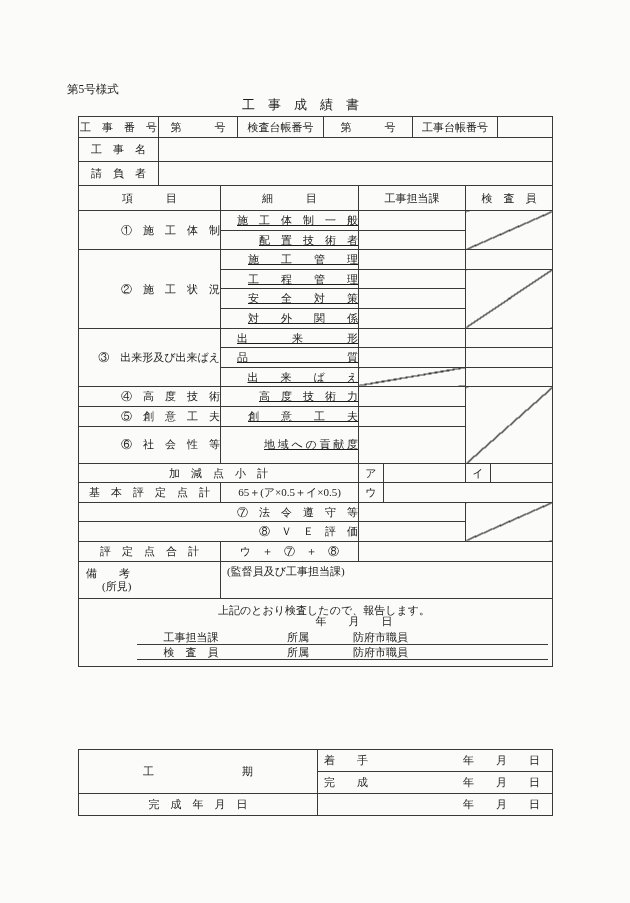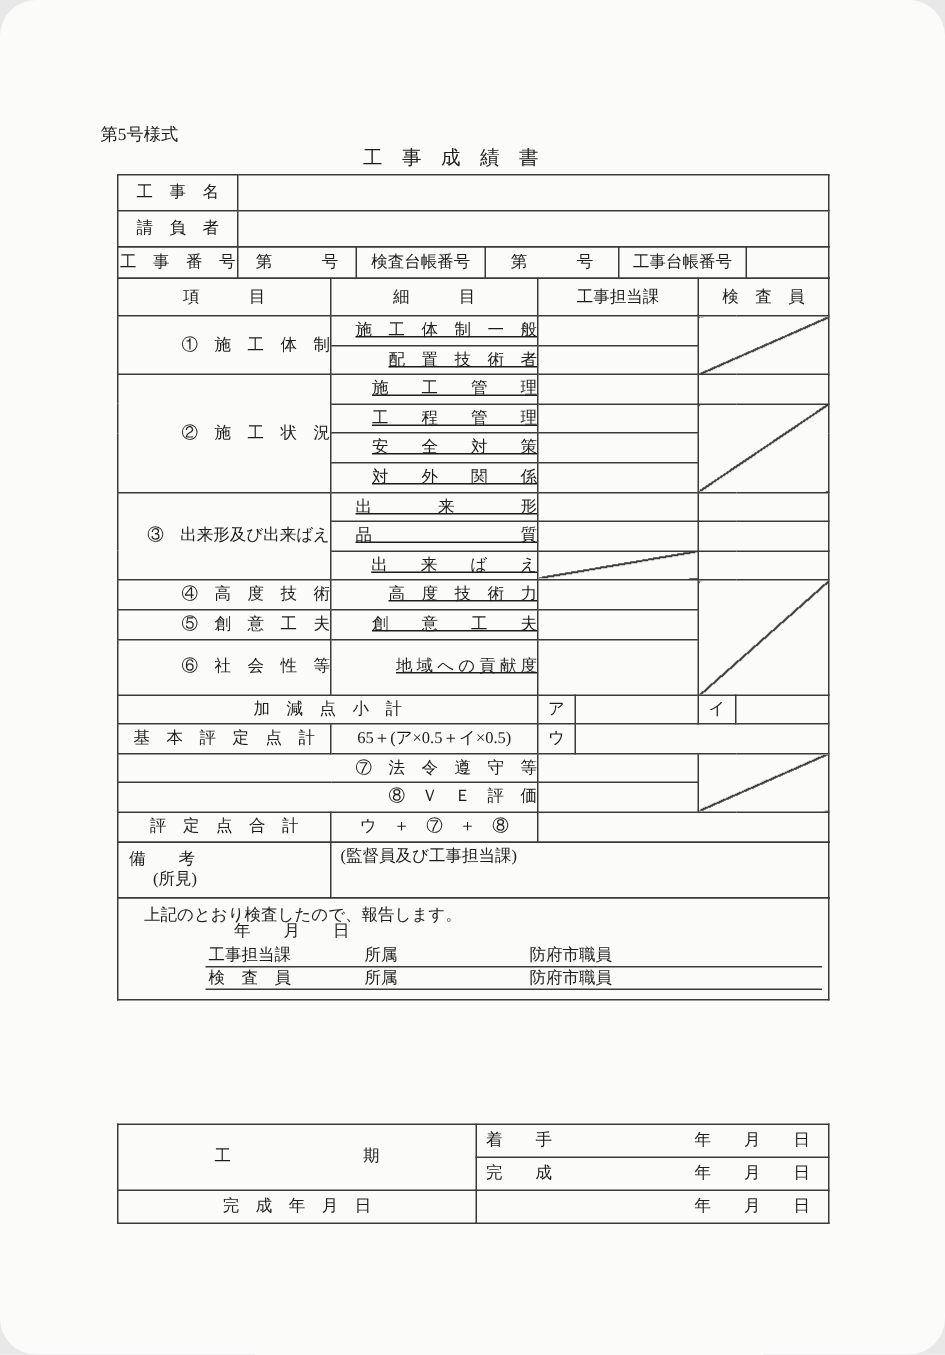--- a/index.html
+++ b/index.html
@@ -5,21 +5,20 @@
   * { box-sizing: border-box; }
   html,body { margin:0; padding:0; background:#e8e8e8; }
   .page {
     position: relative;
     width: 630px; height: 903px;
     background: #fbfbfa;
     font-family: "Liberation Serif", "DejaVu Serif", serif;
     color: #1c1c1c;
     font-size: 11px;
     overflow: hidden;
-    border-radius: 24px;
   }
   .form-no { position:absolute; left:67px; top:82px; font-size:11.5px; }
   .doc-title { position:absolute; left:78px; top:96px; width:445px; text-align:center; font-size:13px; }
   .wrap { position:absolute; left:78px; top:117px; }
   table { border-collapse:collapse; table-layout:fixed; width:474px; margin-top:-1px; }
   table.first { margin-top:0; }
   td {
     border:1px solid #3a3a3a;
     padding:0; text-align:center; vertical-align:middle;
     white-space:nowrap; overflow:hidden; line-height:1.15;
@@ -31,21 +30,21 @@
       transparent calc(50% - 0.7px),
       #3a3a3a calc(50% - 0.7px),
       #3a3a3a calc(50% + 0.7px),
       transparent calc(50% + 0.7px));
   }
   
   .rem-label { text-align:left; padding-left:7px; vertical-align:middle; }
   .rem-label .l2 { padding-left:16px; }
   .rem-note { text-align:left; padding-left:6px; vertical-align:top; padding-top:3px; }
   
-  .rep { text-align:left; vertical-align:top; }
+  .rep { text-align:center; vertical-align:top; }
   .rep-l1 { padding:5px 0 0 17px; height:16px; }
   .rep-l2 { padding-left:77px; height:15px; }
   .rep-row { margin:0 4px 0 58px; border-bottom:1px solid #3a3a3a; display:flex; align-items:flex-end; height:15px; }
   .rep-role { width:106px; padding-left:2px; }
   .rep-affil { width:110px; }
   
   .sched { position:absolute; left:78px; top:749px; }
   .sched-cell { display:flex; justify-content:space-between; padding:0 12px 0 6px; align-items:center; height:100%; }
   .sched-date-only { display:flex; justify-content:flex-end; padding:0 12px; align-items:center; height:100%; }
   .cellflex td > div { line-height:21px; }
@@ -57,50 +56,50 @@
 
   <div class="form-no">第5号様式</div>
   <div class="doc-title">工　事　成　績　書</div>
 
   <div class="wrap">
 
 
     <table>
       <colgroup>
           <col style="width:80px">
-          <col style="width:394px">
-        </colgroup>
-      <tbody>
-          <tr style="height:24px">
-        <td>工　事　名</td>
-        <td></td>
-      </tr>
-      <tr style="height:24px">
-        <td>請　負　者</td>
-        <td></td>
-      </tr>
-    </tbody>
-      </table>
-
-    <table>
-      <colgroup>
-          <col style="width:80px">
           <col style="width:79px">
           <col style="width:86px">
           <col style="width:89px">
           <col style="width:85px">
           <col style="width:55px">
         </colgroup>
       <tbody>
           <tr style="height:21px">
         <td>工　事　番　号</td>
         <td>第　　　号</td>
         <td>検査台帳番号</td>
         <td>第　　　号</td>
         <td>工事台帳番号</td>
+        <td></td>
+      </tr>
+    </tbody>
+      </table>
+
+    <table>
+      <colgroup>
+          <col style="width:80px">
+          <col style="width:394px">
+        </colgroup>
+      <tbody>
+          <tr style="height:24px">
+        <td>工　事　名</td>
+        <td></td>
+      </tr>
+      <tr style="height:24px">
+        <td>請　負　者</td>
         <td></td>
       </tr>
     </tbody>
       </table>
 
     <table>
       <colgroup>
           <col style="width:142px">
           <col style="width:138px">
           <col style="width:25px">

